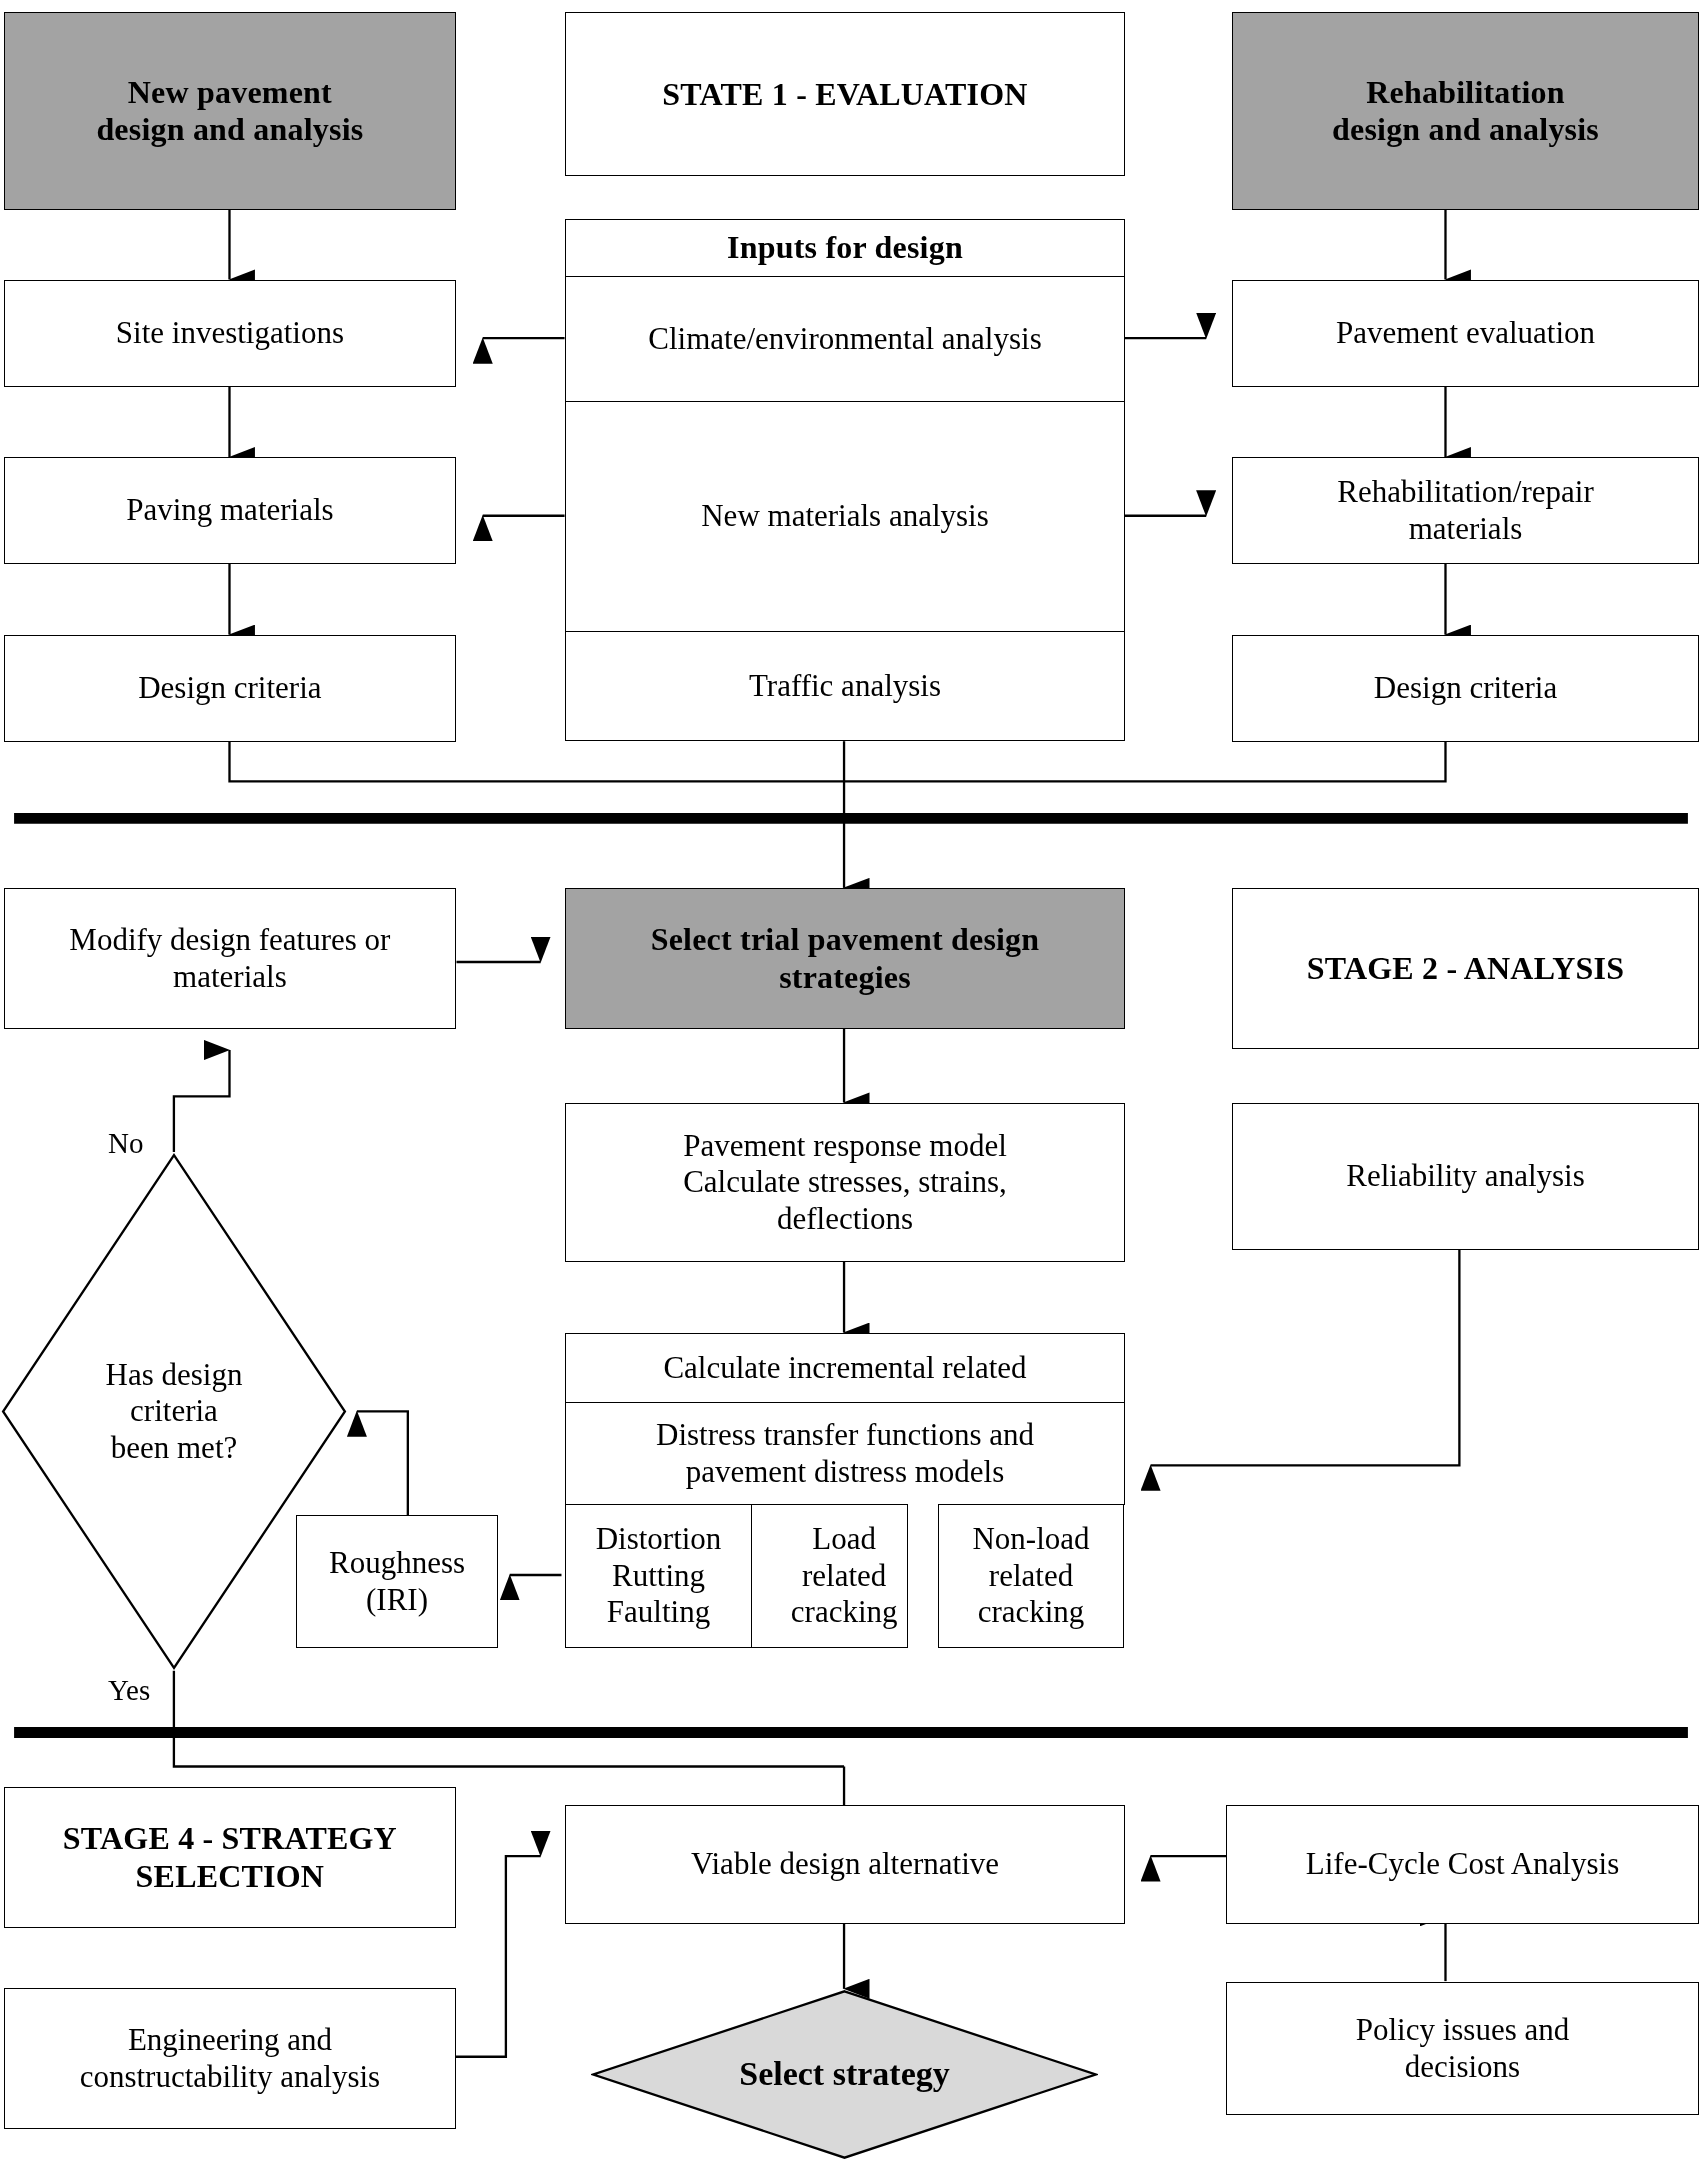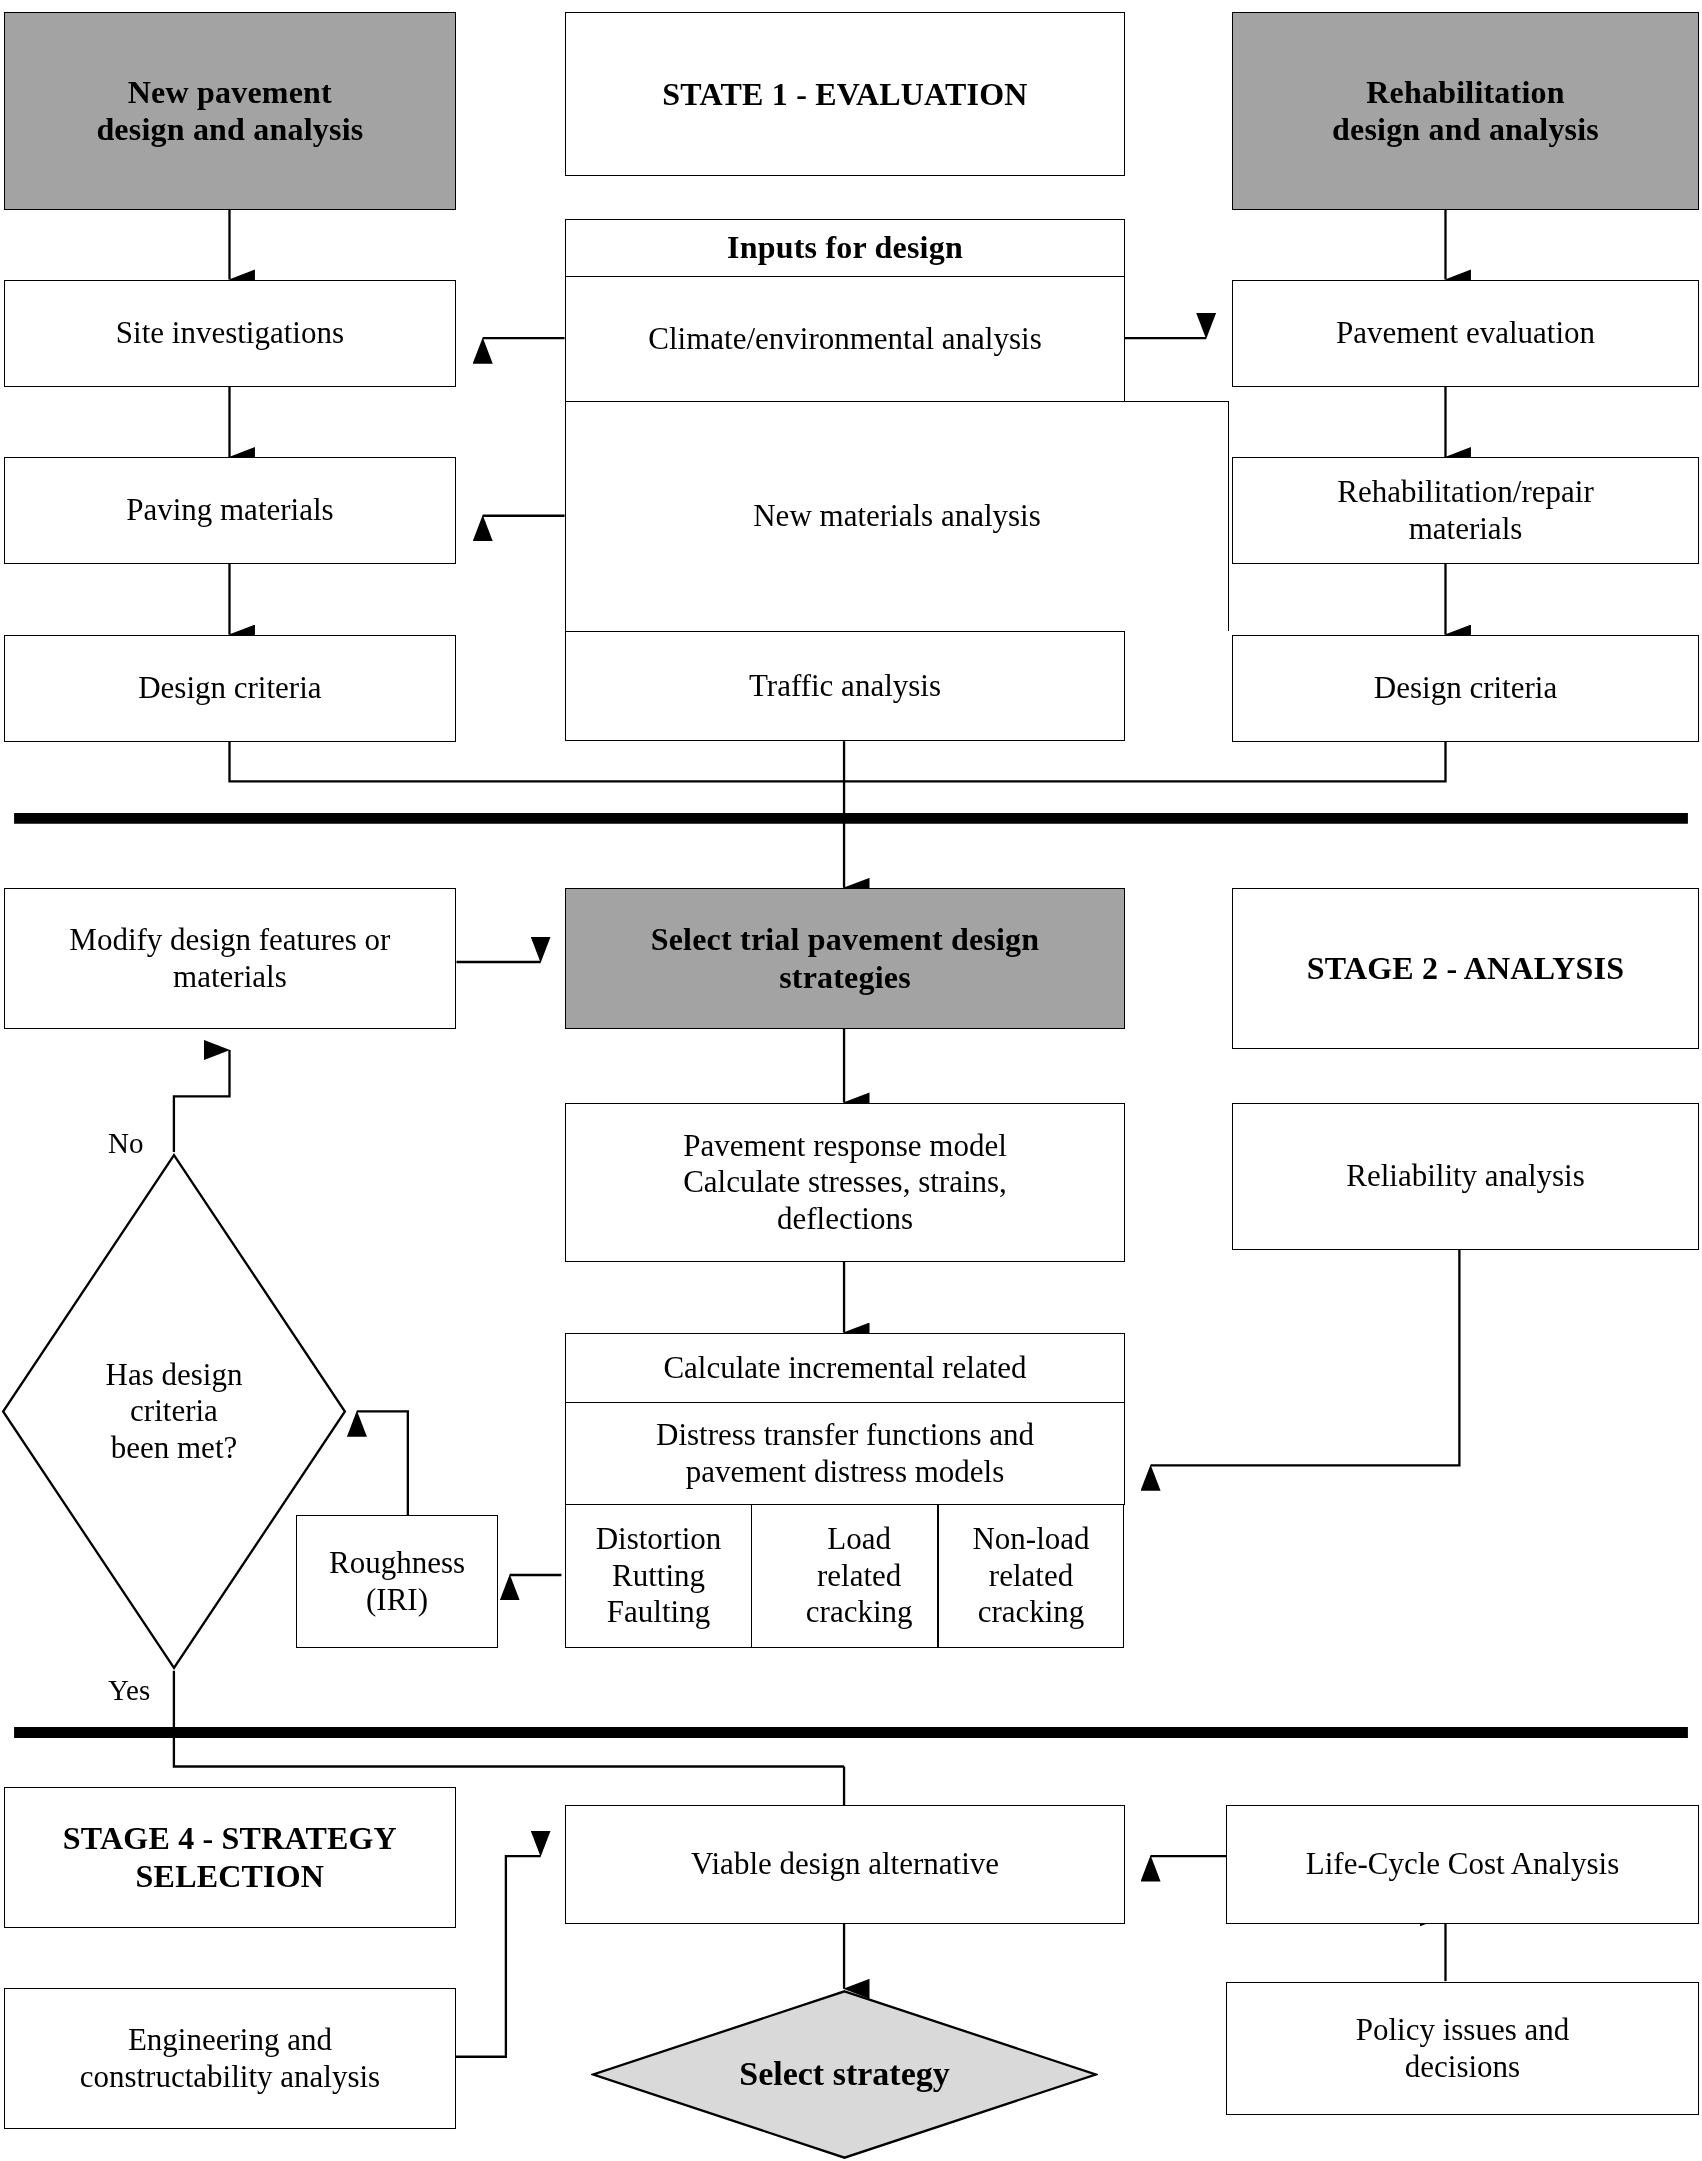--- a/index.html
+++ b/index.html
@@ -137,21 +137,21 @@
 
   <div class="node hdr" style="left:565px;top:12.4px;width:560px;height:164px;">STATE 1 - EVALUATION</div>
 
   <div class="node shaded hdr" style="left:1232px;top:12.4px;width:467px;height:198px;">Rehabilitation
 design and analysis</div>
 
   <div class="node hdr stacked" style="left:565px;top:219px;width:560px;height:57px;">Inputs for design</div>
 
   <div class="node stacked" style="left:565px;top:276px;width:560px;height:125px;">Climate/environmental analysis</div>
 
-  <div class="node stacked" style="left:565px;top:401px;width:664px;height:230px;">New materials analysis</div>
+  <div class="node stacked" style="left:565px;top:401px;width:560px;height:230px;">New materials analysis</div>
 
   <div class="node lastrow" style="left:565px;top:631px;width:560px;height:110px;">Traffic analysis</div>
 
   <div class="node" style="left:3.9px;top:280px;width:452px;height:107px;">Site investigations</div>
 
   <div class="node" style="left:3.9px;top:457px;width:452px;height:107px;">Paving materials</div>
 
   <div class="node" style="left:3.9px;top:635px;width:452px;height:107px;">Design criteria</div>
 
   <div class="node" style="left:1232px;top:280px;width:467px;height:107px;">Pavement evaluation</div>
@@ -177,21 +177,21 @@
 
   <div class="node stacked" style="left:565px;top:1333px;width:560px;height:69px;">Calculate incremental related</div>
 
   <div class="node stacked" style="left:565px;top:1402px;width:560px;height:103px;">Distress transfer functions and
 pavement distress models</div>
 
   <div class="node lastrow" style="left:565px;top:1504px;width:187px;height:144px;">Distortion
 Rutting
 Faulting</div>
 
-  <div class="node lastrow subcell" style="left:751px;top:1504px;width:187px;height:144px;border-left:1.5px solid #000;padding-left:37px;">Load
+  <div class="node lastrow subcell" style="left:751px;top:1504px;width:157px;height:144px;border-left:1.5px solid #000;padding-left:37px;">Load
 related
 cracking</div>
 
   <div class="node lastrow subcell" style="left:938px;top:1504px;width:186px;height:144px;border-left:1.5px solid #000;">Non-load
 related
 cracking</div>
 
   <div class="node" style="left:296px;top:1515px;width:202px;height:133px;">Roughness
 (IRI)</div>
 

